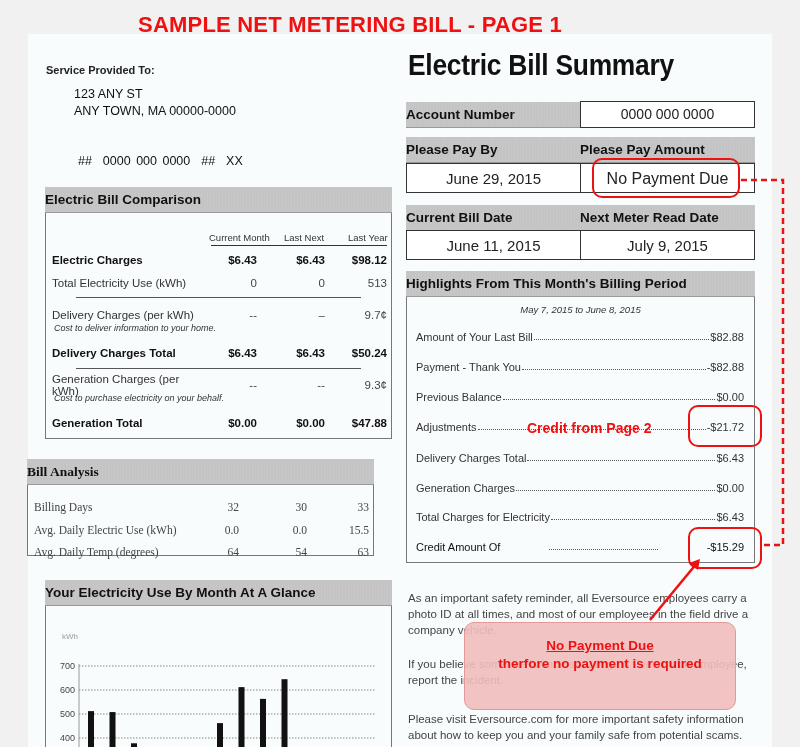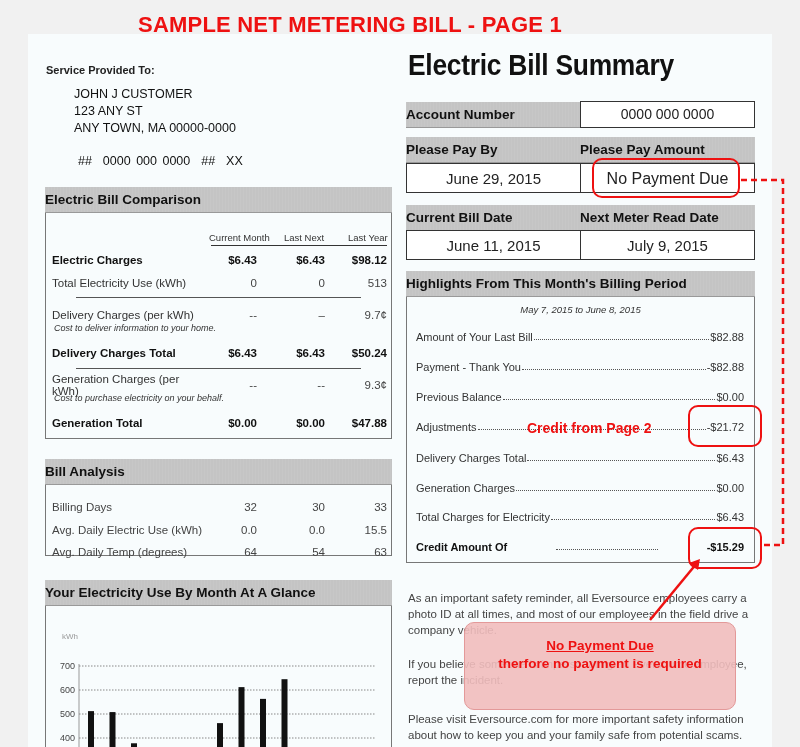--- a/index.html
+++ b/index.html
@@ -26,41 +26,41 @@
   .cmp-row { position: absolute; left: 6px; right: 4px; height: 16px; font-size: 11.5px; display: flex; align-items: center; }
   .cmp-row .lbl { flex: 1; color: #333; }
   .cmp-row .v { width: 60px; text-align: right; color: #444; }
   .cmp-row.bold .lbl, .cmp-row.bold .v { font-weight: bold; color: #111; }
   .cmp-colh { position: absolute; top: 45px; font-size: 9.5px; color: #333; }
   .cmp-underline { position: absolute; left: 165px; right: 4px; top: 58px; border-top: 1px solid #333; }
   .sep { position: absolute; left: 30px; right: 30px; border-top: 1px solid #555; }
   .sub { position: absolute; left: 8px; font-size: 9px; font-style: italic; color: #333; }
 
   
-  .ana { left: 45px; top: 459px; width: 347px; height: 97px; }
+  .ana { left: 27px; top: 459px; width: 347px; height: 97px; font-family: Liberation Serif, serif; }
   .ana .cmp-row .lbl, .ana .cmp-row .v { color: #444; }
 
   
   .chartbox { left: 45px; top: 580px; width: 347px; height: 200px; }
   .chartbox .hdr { font-size: 13.5px; }
   .chart-svg { position: absolute; left: 0; top: 26px; }
 
   
   .title { position: absolute; left: 408px; top: 48px; font-size: 30px; font-weight: bold; color: #111; transform: scaleX(0.88); transform-origin: left; letter-spacing: -0.3px; }
 
   .cell-h { position: absolute; height: 26px; line-height: 26px; font-size: 13.5px; }
   .cell-v { position: absolute; height: 30px; line-height: 30px; font-size: 15px; text-align: center; border: 1px solid #333; background: #fff; color: #222; }
 
   .hl { left: 406px; top: 271px; width: 349px; height: 292px; }
   .hl-period { position: absolute; left: 0; right: 0; top: 33px; text-align: center; font-size: 9.5px; font-style: italic; color: #333; }
   .hl-row { position: absolute; left: 9px; right: 10px; height: 16px; font-size: 11px; color: #333; display: flex; align-items: flex-end; }
   .hl-row .lbl { white-space: nowrap; }
   .hl-row .dots { flex: 1; border-bottom: 1px dotted #555; margin: 0 1px 3px 1px; }
   .hl-row .v { white-space: nowrap; }
-  .hl-row.bold { font-weight: bold; color: #111; gap: 48px; }
+  .hl-row.bold { font-weight: normal; color: #111; gap: 48px; }
 
   .para { position: absolute; left: 408px; width: 350px; font-size: 11.5px; line-height: 16px; color: #444; }
 
   .red-oval { position: absolute; border: 2.5px solid #ee1111; border-radius: 10px; }
   .credit-note { position: absolute; left: 527px; top: 420px; color: #ee1111; font-size: 14px; font-weight: bold; }
 
   .callout { position: absolute; left: 464px; top: 622px; width: 272px; height: 88px; background: rgba(241,188,188,0.9);
     border: 1px solid #e39999; border-radius: 10px; text-align: center; color: #ee1111; font-weight: bold; font-size: 13.5px; line-height: 18px; padding-top: 14px; }
   .callout .t { text-decoration: underline; display: block; }
 
@@ -68,21 +68,20 @@
 </style>
 </head>
 <body>
 
 <div class="banner">SAMPLE NET METERING BILL - PAGE 1</div>
 
 <div class="page"></div>
 
 <div class="svc-label">Service Provided To:</div>
 <div class="addr">
-  <div>JOHN J CUSTOMER</div>
   <div>123 ANY ST</div>
   <div>ANY TOWN, MA 00000-0000</div>
 </div>
 <div class="acct-line" style="white-space:pre">##  0000 000 0000  ##  XX</div>
 
 <div class="box cmp">
   <div class="hdr">Electric Bill Comparison</div>
   <div class="cmp-colh" style="left:163px">Current Month</div>
   <div class="cmp-colh" style="left:238px">Last Next</div>
   <div class="cmp-colh" style="left:302px">Last Year</div>

